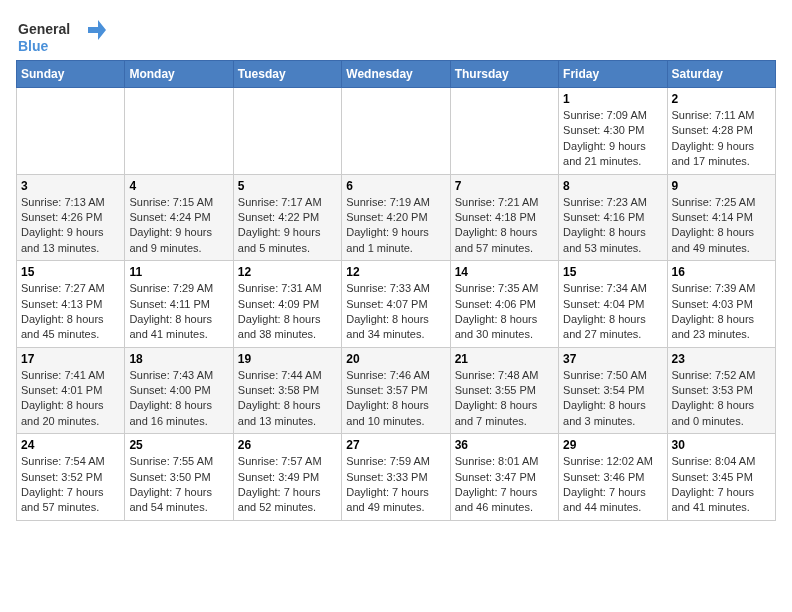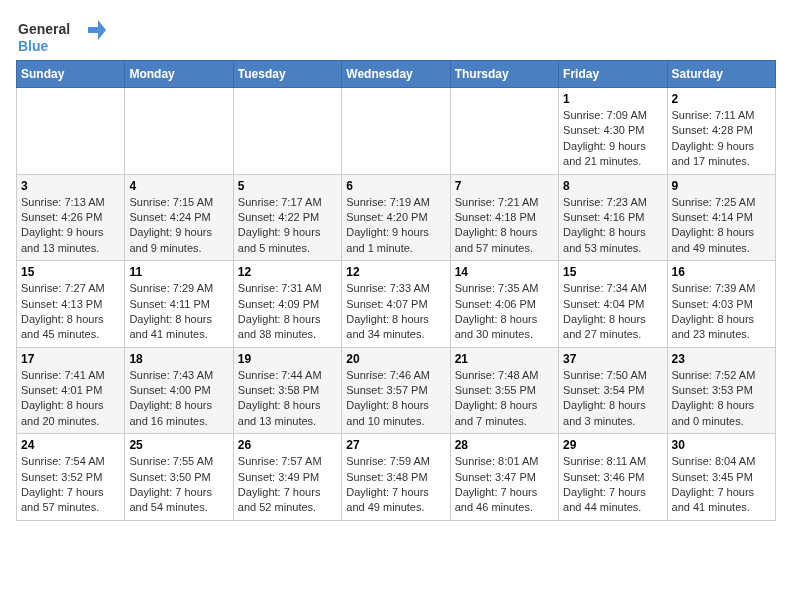--- a/index.html
+++ b/index.html
@@ -269,32 +269,32 @@
         </td>
         <td>
           <span class="day-number">26</span>
           <div class="day-info">Sunrise: 7:57 AM
 Sunset: 3:49 PM
 Daylight: 7 hours and 52 minutes.</div>
         </td>
         <td>
           <span class="day-number">27</span>
           <div class="day-info">Sunrise: 7:59 AM
-Sunset: 3:48 PM
+Sunset: 3:33 PM
 Daylight: 7 hours and 49 minutes.</div>
         </td>
         <td>
-          <span class="day-number">28</span>
+          <span class="day-number">36</span>
           <div class="day-info">Sunrise: 8:01 AM
 Sunset: 3:47 PM
 Daylight: 7 hours and 46 minutes.</div>
         </td>
         <td>
           <span class="day-number">29</span>
-          <div class="day-info">Sunrise: 8:11 AM
+          <div class="day-info">Sunrise: 12:02 AM
 Sunset: 3:46 PM
 Daylight: 7 hours and 44 minutes.</div>
         </td>
         <td>
           <span class="day-number">30</span>
           <div class="day-info">Sunrise: 8:04 AM
 Sunset: 3:45 PM
 Daylight: 7 hours and 41 minutes.</div>
         </td>
       </tr>

